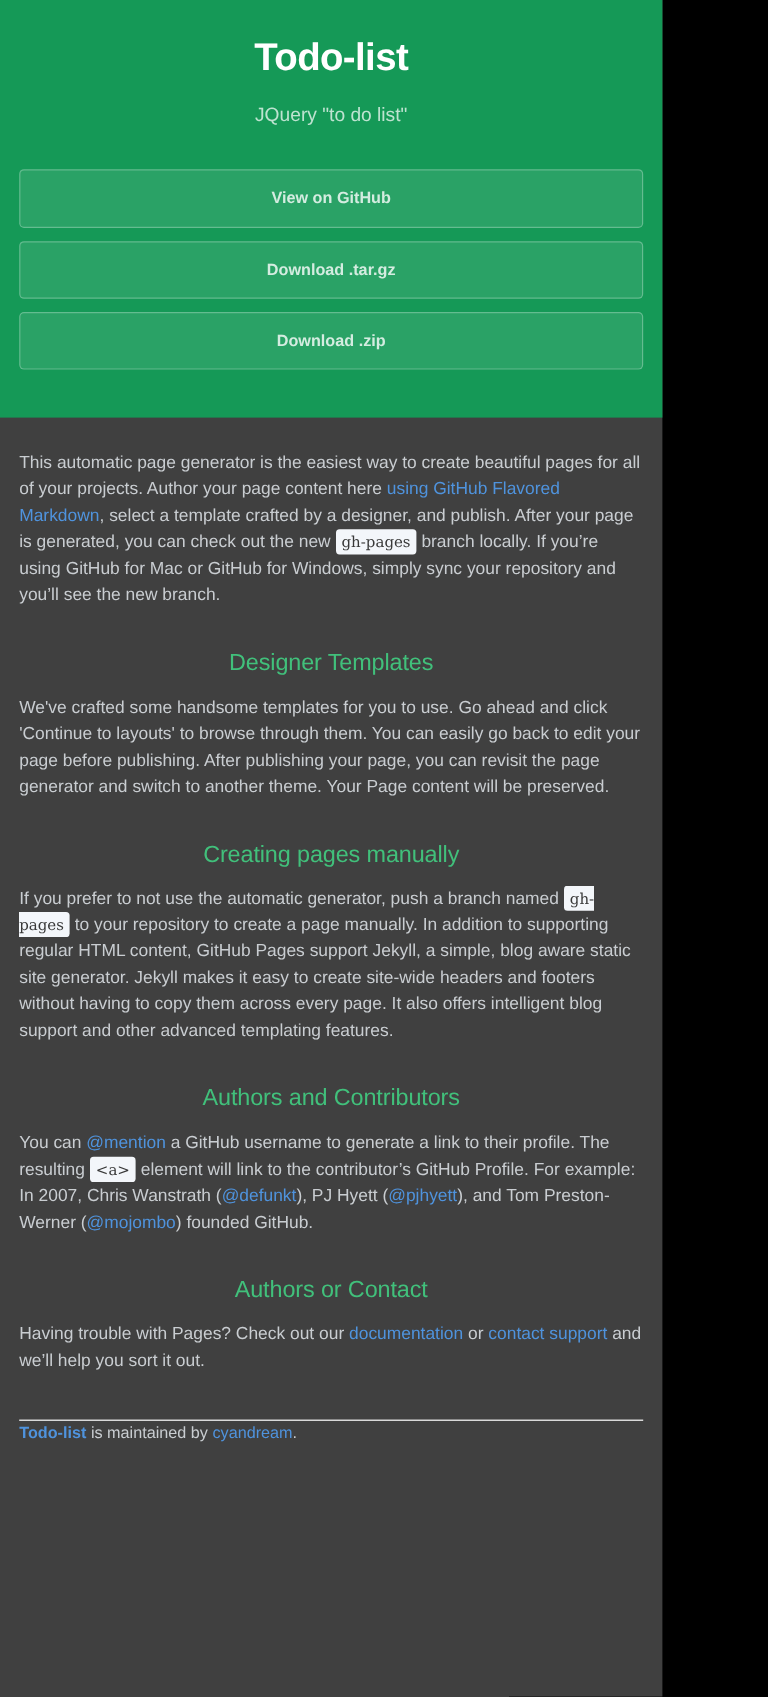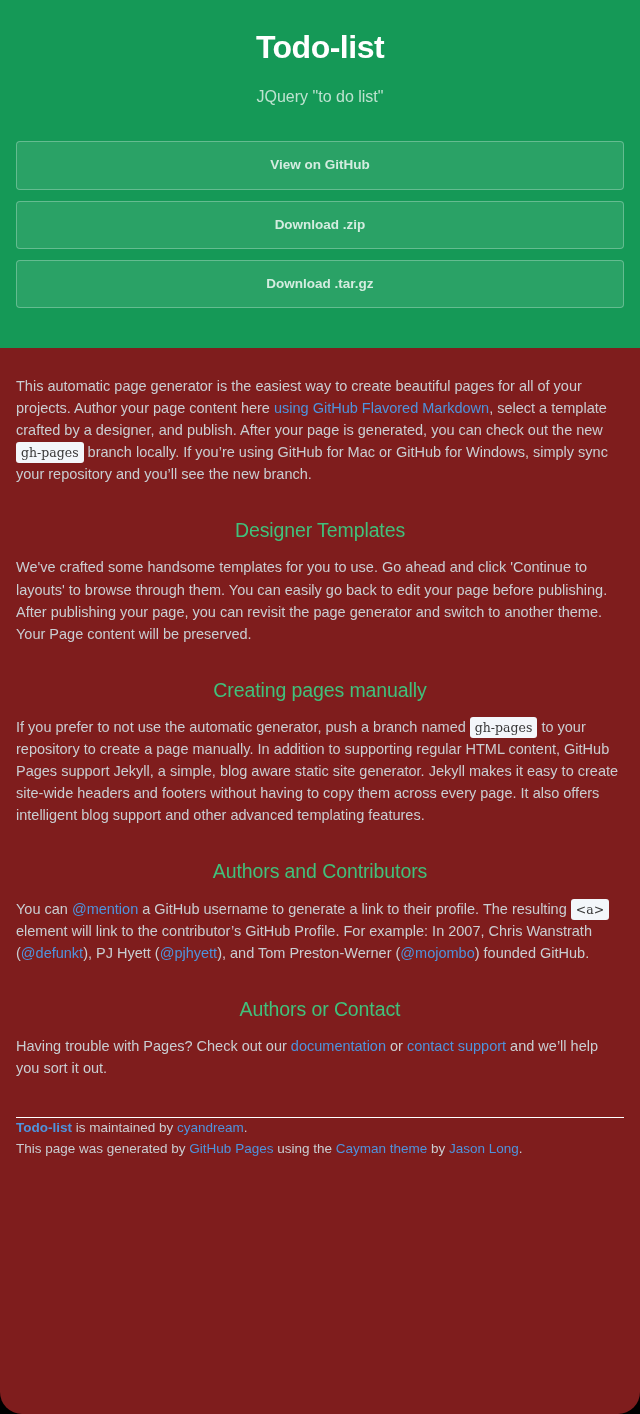--- a/index.html
+++ b/index.html
@@ -3,21 +3,21 @@
 <meta charset="utf-8">
 <style>
   * { box-sizing: border-box; }
   html, body {
     margin: 0; padding: 0;
     width: 640px;
     background: #000000;
     font-family: "Liberation Sans", sans-serif;
     -webkit-font-smoothing: antialiased;
   }
-  .page { width: 640px; min-height: 1414px; background: #7f1d1d; position: relative; border-radius: 22px; }
+  .page { width: 552px; min-height: 1414px; background: #404040; position: relative; }
 
   
   .page-header {
     background: #159957;
     padding: 30px 16px 40px 16px;
     text-align: center;
   }
   .project-name {
     margin: 0 0 0 0;
     font-size: 32px;
@@ -103,22 +103,22 @@
 <body>
 
 <div class="page">
 
   <section class="page-header">
     <h1 class="project-name">Todo-list</h1>
     <h2 class="project-tagline">JQuery "to do list"</h2>
 
     <div class="btn-row">
       <a class="btn" href="#">View on GitHub</a>
+      <a class="btn" href="#">Download .tar.gz</a>
       <a class="btn" href="#">Download .zip</a>
-      <a class="btn" href="#">Download .tar.gz</a>
     </div>
   </section>
 
   <section class="main-content">
 
     <p><span>This automatic page generator is the easiest way to create beautiful pages for all of your projects. Author your page content here </span><a href="#">using GitHub Flavored Markdown</a><span>, select a template crafted by a designer, and publish. After your page is generated, you can check out the new </span><code>gh-pages</code><span> branch locally. If you’re using GitHub for Mac or GitHub for Windows, simply sync your repository and you’ll see the new branch.</span></p>
 
     <h2>Designer Templates</h2>
     <p>We've crafted some handsome templates for you to use. Go ahead and click 'Continue to layouts' to browse through them. You can easily go back to edit your page before publishing. After publishing your page, you can revisit the page generator and switch to another theme. Your Page content will be preserved.</p>
 
@@ -128,16 +128,15 @@
     <h2>Authors and Contributors</h2>
     <p><span>You can </span><a href="#">@mention</a><span> a GitHub username to generate a link to their profile. The resulting </span><code>&lt;a&gt;</code><span> element will link to the contributor’s GitHub Profile. For example: In 2007, Chris Wanstrath (</span><a href="#">@defunkt</a><span>), PJ Hyett (</span><a href="#">@pjhyett</a><span>), and Tom Preston-Werner (</span><a href="#">@mojombo</a><span>) founded GitHub.</span></p>
 
     <h2>Authors or Contact</h2>
     <p><span>Having trouble with Pages? Check out our </span><a href="#">documentation</a><span> or </span><a href="#">contact support</a><span> and we’ll help you sort it out.</span></p>
 
   </section>
 
   <footer class="site-footer">
     <span class="site-footer-owner"><a class="owner-name" href="#">Todo-list</a><span> is maintained by </span><a href="#">cyandream</a><span>.</span></span>
-    <span class="site-footer-credits"><span>This page was generated by </span><a href="#">GitHub Pages</a><span> using the </span><a href="#">Cayman theme</a><span> by </span><a href="#">Jason Long</a><span>.</span></span>
   </footer>
 
 </div>
 
 </body></html>

